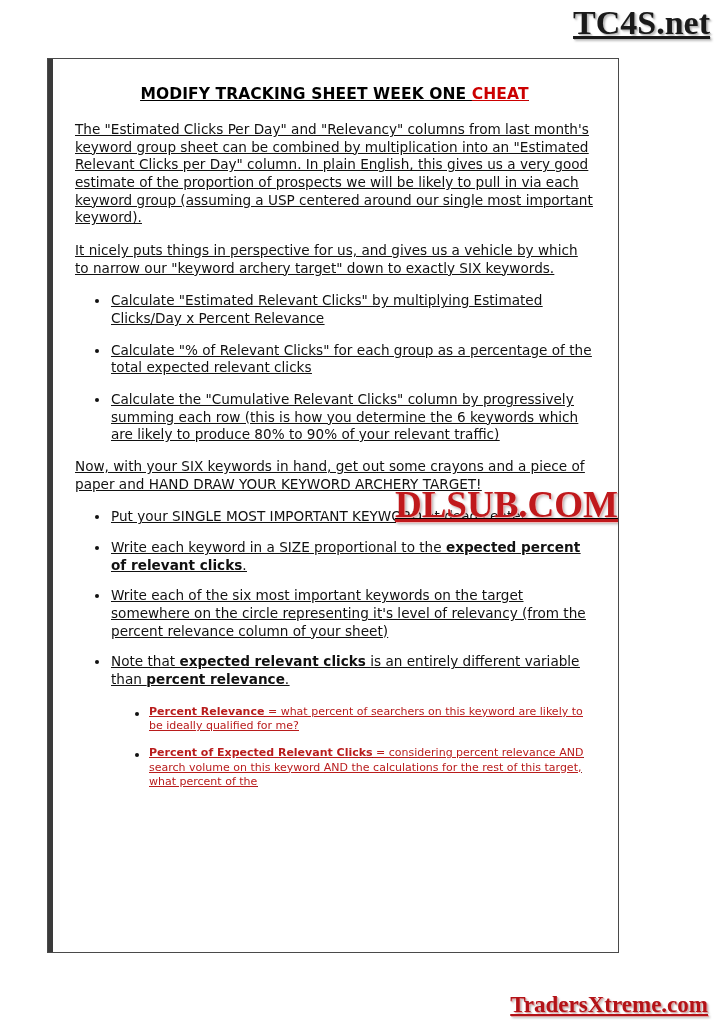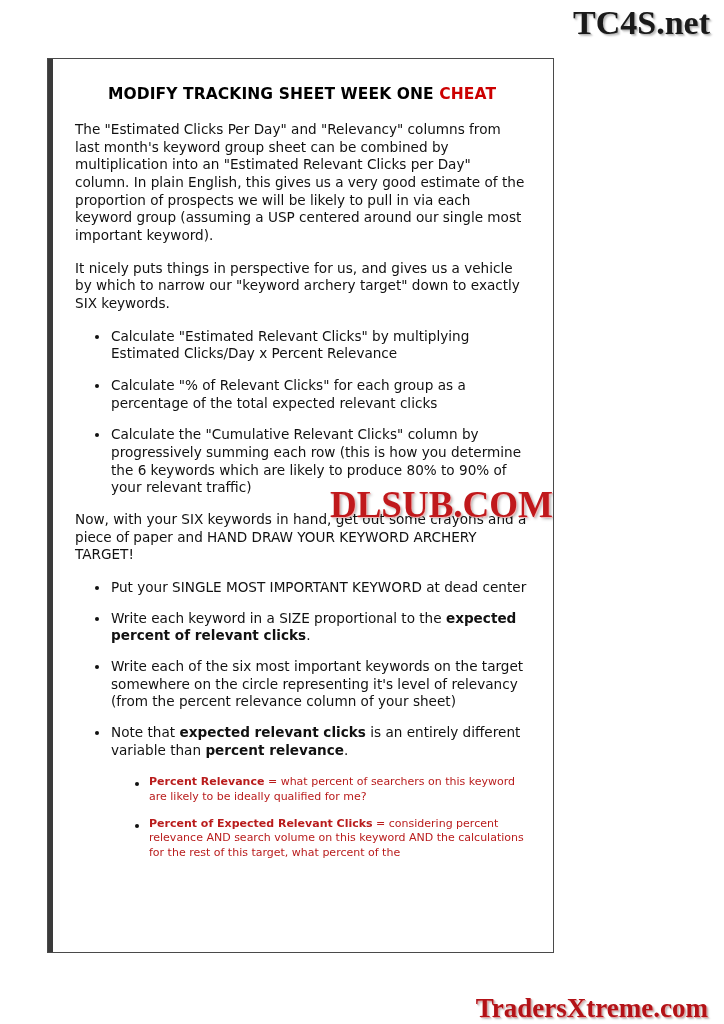--- a/index.html
+++ b/index.html
@@ -1,15 +1,15 @@
 <!DOCTYPE html>
 <html><head>
 <meta charset="utf-8">
 <style>
-  * { box-sizing: border-box; }
+  * { box-sizing: border-box; text-decoration: underline; }
   html, body {
     margin: 0;
     padding: 0;
     background: #ffffff;
   }
   body {
     width: 724px;
     height: 1024px;
     position: relative;
     font-family: "DejaVu Sans", sans-serif;
@@ -25,35 +25,35 @@
     font-weight: bold;
     font-size: 34px;
     color: #1a1a1a;
     letter-spacing: 0px;
     text-shadow: 1px 1px 0 #bdbdbd, 2px 2px 2px rgba(0,0,0,0.25);
   }
 
   
   .bottom-brand {
     position: absolute;
-    bottom: 0;
+    bottom: 6px;
     right: 16px;
     font-family: "Liberation Serif", serif;
     font-weight: bold;
-    font-size: 27px;
+    font-size: 23px;
     color: #b31217;
     text-shadow: 1px 1px 0 #e3a3a3, 2px 2px 2px rgba(0,0,0,0.28);
   }
 
   
   .sheet {
     position: absolute;
     left: 47px;
     top: 58px;
-    width: 507px;
+    width: 572px;
     height: 895px;
     background: #ffffff;
     border: 1px solid #4a4a4a;
     overflow: hidden;
   }
   
   .spine {
     position: absolute;
     left: 0;
     top: 0;

